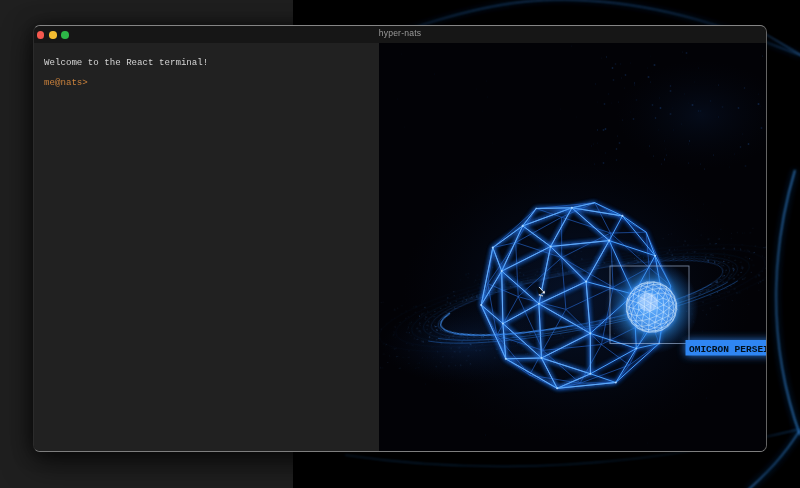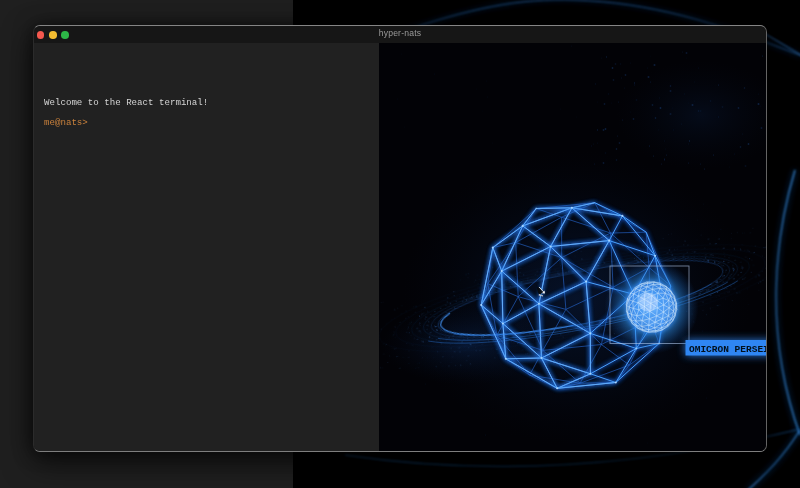--- a/index.html
+++ b/index.html
@@ -8,21 +8,21 @@
 #win { position:absolute; left:33px; top:25px; width:734px; height:427px;
   border:1px solid; border-radius:7px; overflow:hidden;
   border-color:rgba(255,255,255,0.45) rgba(255,255,255,0.30) rgba(255,255,255,0.42) rgba(255,255,255,0.05);
   background:#212121; box-shadow:0 10px 30px rgba(0,0,0,0.65), 0 0 18px rgba(0,0,0,0.5); }
 #tbar { position:absolute; left:0; top:0; width:100%; height:17px; background:#161616; }
 .tl { position:absolute; top:5.3px; width:7.6px; height:7.6px; border-radius:50%; }
 #title { position:absolute; top:-1px; left:0; width:100%; height:17px; line-height:17px;
   text-align:center; font-size:8.6px; color:#9b9b9b; letter-spacing:0.2px; }
 #lpane { position:absolute; left:0; top:17px; width:344.5px; height:408px; background:#212121; }
 #rpane { position:absolute; left:344.5px; top:17px; width:388.5px; height:408px; background:#020206; overflow:hidden; }
-.tline { position:absolute; left:10px; font-family:"Liberation Mono",monospace; font-size:9.15px; white-space:pre;margin-top:40px; }
+.tline { position:absolute; left:10px; font-family:"Liberation Mono",monospace; font-size:9.15px; white-space:pre; }
 </style></head>
 <body>
 <div id="stage">
 <svg id="bgsvg" width="800" height="488" viewBox="0 0 800 488">
       <defs>
 <filter id="bb" x="-30%" y="-30%" width="160%" height="160%">
           <feGaussianBlur stdDeviation="1.3"></feGaussianBlur>
         </filter>
 <filter id="bb2" x="-50%" y="-50%" width="200%" height="200%">
           <feGaussianBlur stdDeviation="3.5"></feGaussianBlur>

